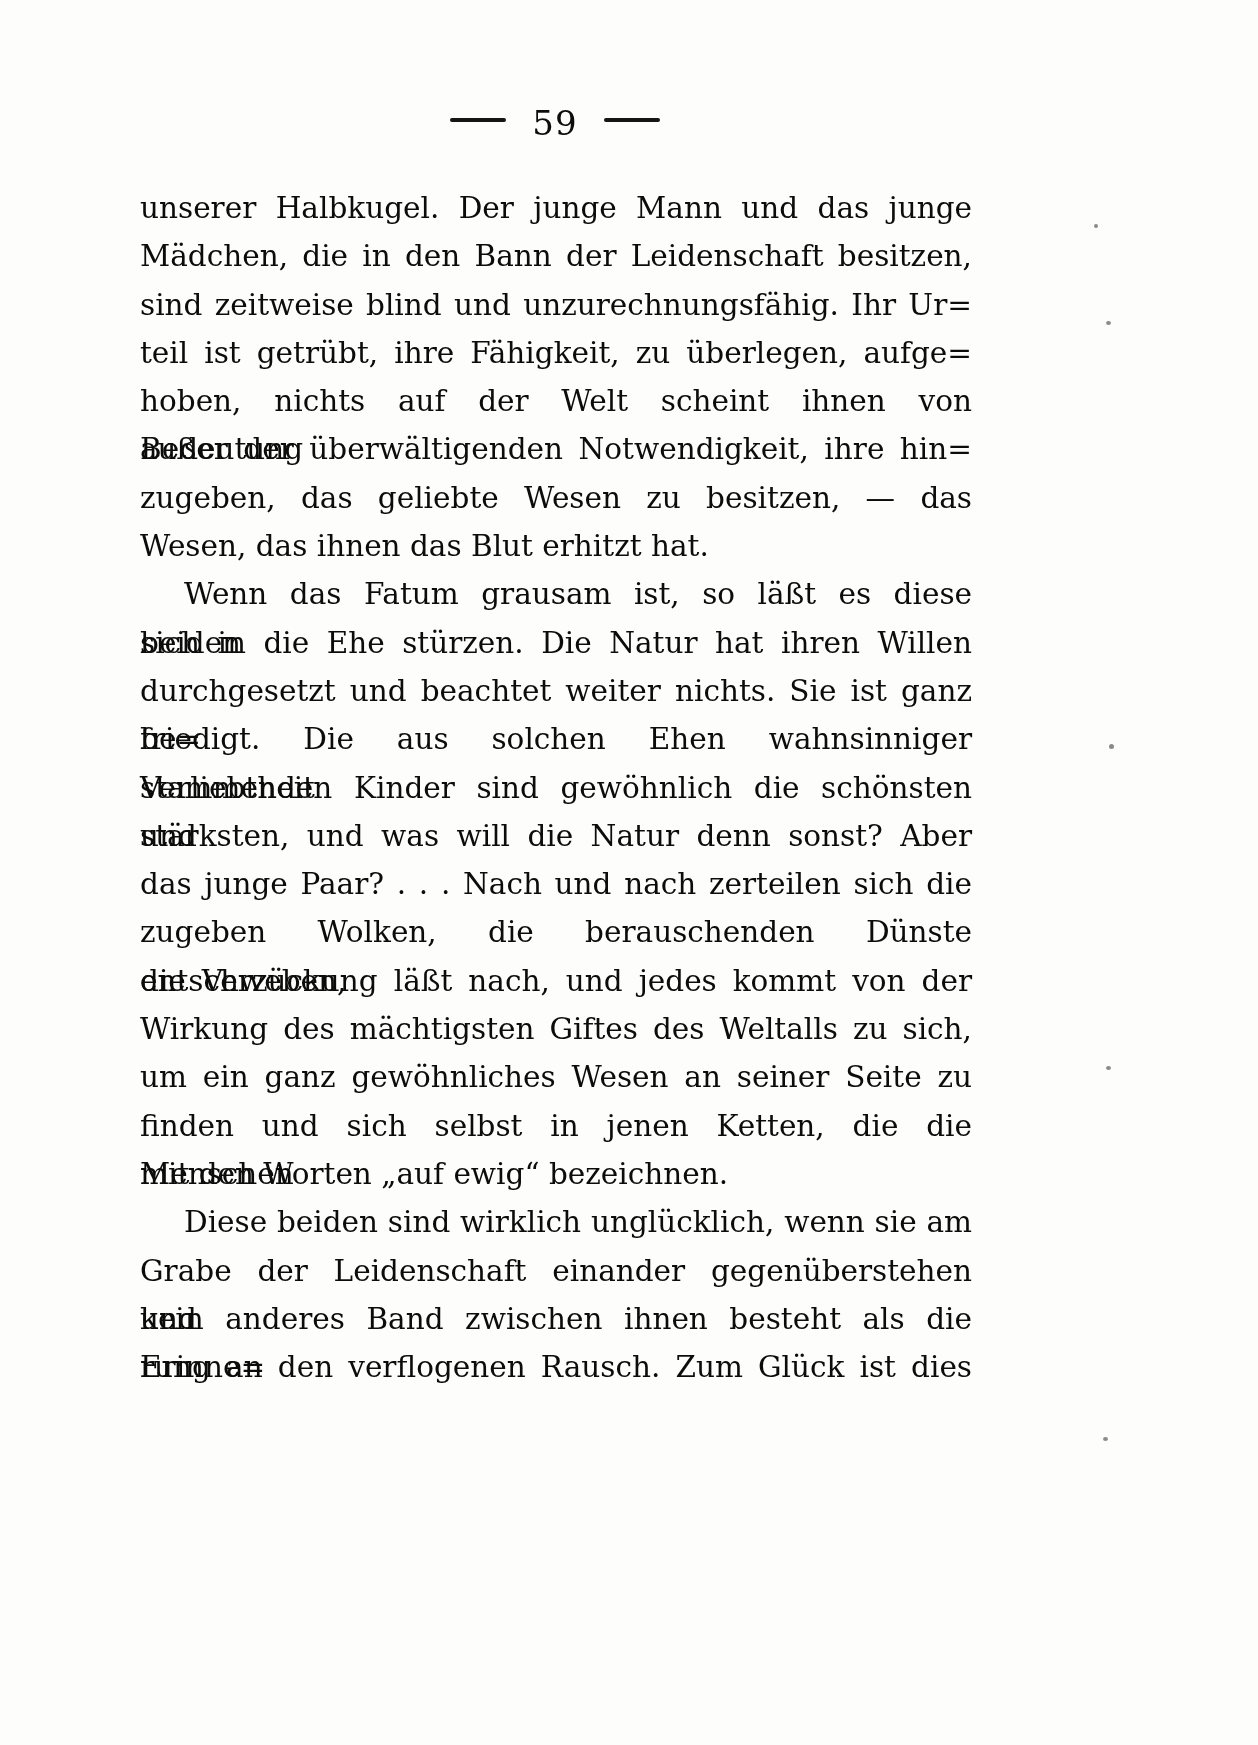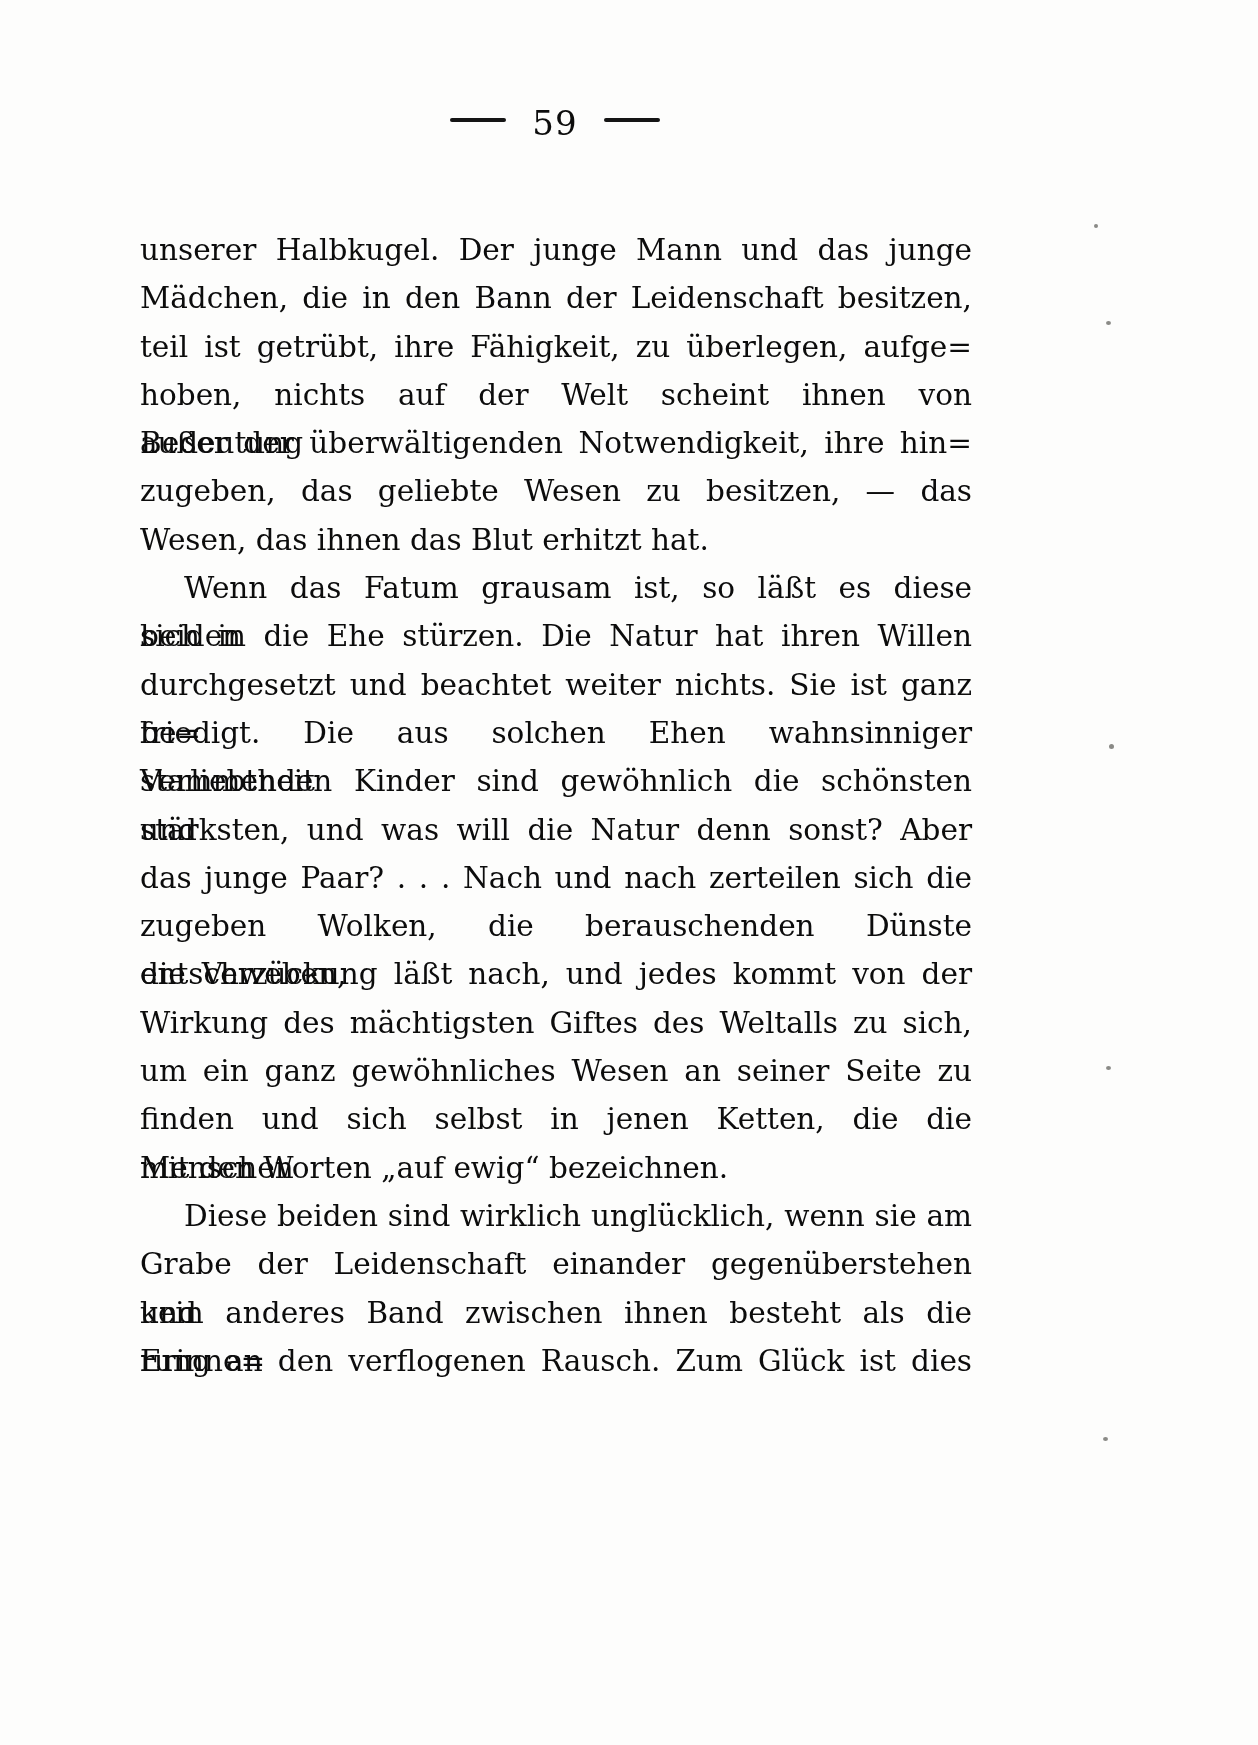--- a/index.html
+++ b/index.html
@@ -39,21 +39,20 @@
   }
   .pagenum {
     display: inline-block;
     vertical-align: middle;
   }
   .textblock {
     position: absolute;
     top: 184px;
     left: 140px;
     width: 832px;
-    margin-top: 42px;
   }
   .line {
     height: 48.3px;
     line-height: 48.3px;
     font-size: 29.5px;
     text-align: justify;
     white-space: normal;
     overflow: visible;
   }
   .line.just {
@@ -78,20 +77,21 @@
 
 <div class="page">
 
   <div class="header">
     <span class="rule"></span><span class="pagenum">59</span><span class="rule"></span>
   </div>
 
   <div class="textblock" id="textblock">
       <div class="line just">unserer Halbkugel. Der junge Mann und das junge</div>
       <div class="line just">Mädchen, die in den Bann der Leidenschaft besitzen,</div>
+      <div class="line just">sind zeitweise blind und unzurechnungsfähig. Ihr Ur=</div>
       <div class="line just">teil ist getrübt, ihre Fähigkeit, zu überlegen, aufge=</div>
       <div class="line just">hoben, nichts auf der Welt scheint ihnen von Bedeutung</div>
       <div class="line just">außer der überwältigenden Notwendigkeit, ihre hin=</div>
       <div class="line just">zugeben, das geliebte Wesen zu besitzen, — das</div>
       <div class="line">Wesen, das ihnen das Blut erhitzt hat.</div>
       <div class="line indent just">Wenn das Fatum grausam ist, so läßt es diese beiden</div>
       <div class="line just">sich in die Ehe stürzen. Die Natur hat ihren Willen</div>
       <div class="line just">durchgesetzt und beachtet weiter nichts. Sie ist ganz be=</div>
       <div class="line just">friedigt. Die aus solchen Ehen wahnsinniger Verliebtheit</div>
       <div class="line just">stammenden Kinder sind gewöhnlich die schönsten und</div>

